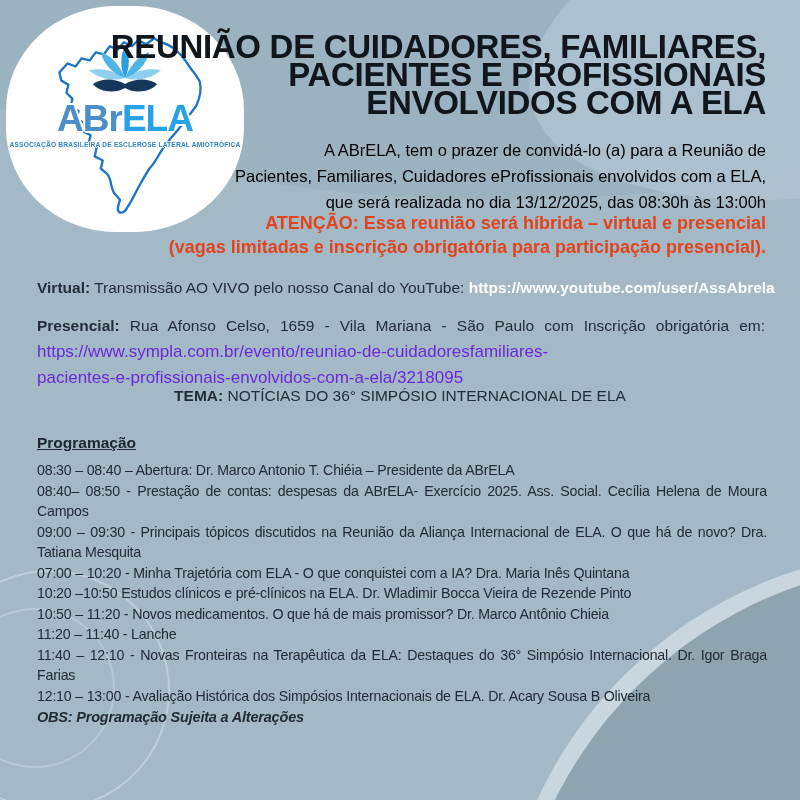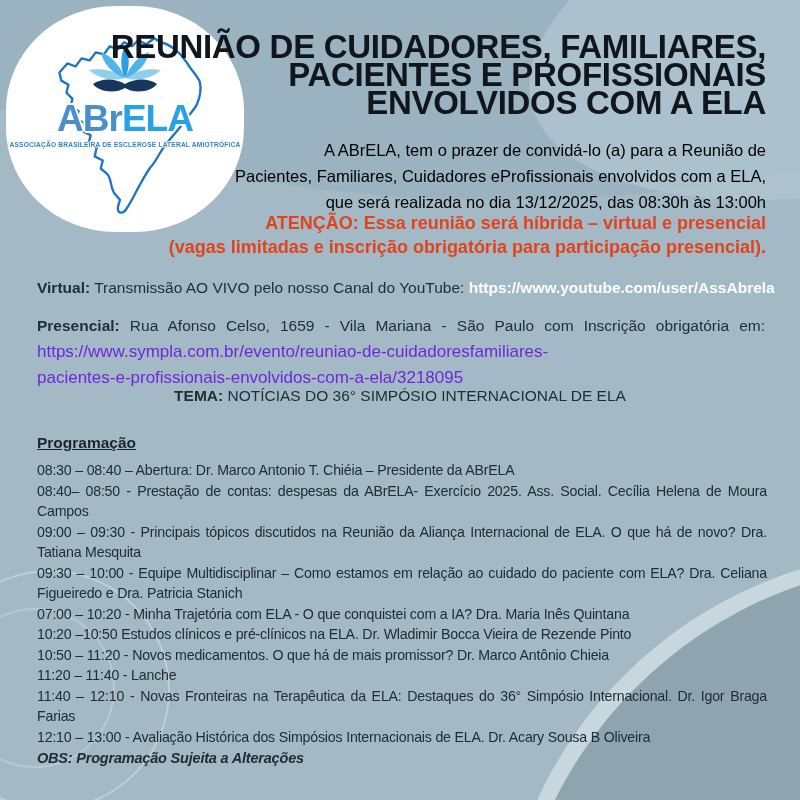--- a/index.html
+++ b/index.html
@@ -152,21 +152,20 @@
 
     <div class="tema">
       <span class="label-b">TEMA:</span><span> NOTÍCIAS DO 36° SIMPÓSIO INTERNACIONAL DE ELA</span>
     </div>
 
     <div class="program">
       <h2>Programação</h2>
       <p>08:30 – 08:40 – Abertura: Dr. Marco Antonio T. Chiéia – Presidente da ABrELA</p>
       <p>08:40– 08:50 - Prestação de contas: despesas da ABrELA- Exercício 2025. Ass. Social. Cecília Helena de Moura Campos</p>
       <p>09:00 – 09:30 - Principais tópicos discutidos na Reunião da Aliança Internacional de ELA. O que há de novo? Dra. Tatiana Mesquita</p>
-      <p>09:30 – 10:00 - Equipe Multidisciplinar – Como estamos em relação ao cuidado do paciente com ELA? Dra. Celiana Figueiredo e Dra. Patricia Stanich</p>
       <p>07:00 – 10:20 - Minha Trajetória com ELA - O que conquistei com a IA? Dra. Maria Inês Quintana</p>
       <p>10:20 –10:50 Estudos clínicos e pré-clínicos na ELA. Dr. Wladimir Bocca Vieira de Rezende Pinto</p>
       <p>10:50 – 11:20 - Novos medicamentos. O que há de mais promissor? Dr. Marco Antônio Chieia</p>
       <p>11:20 – 11:40 - Lanche</p>
       <p>11:40 – 12:10 - Novas Fronteiras na Terapêutica da ELA: Destaques do 36° Simpósio Internacional. Dr. Igor Braga Farias</p>
       <p>12:10 – 13:00 - Avaliação Histórica dos Simpósios Internacionais de ELA. Dr. Acary Sousa B Oliveira</p>
       <p class="obs">OBS: Programação Sujeita a Alterações</p>
     </div>
 
   </div>

